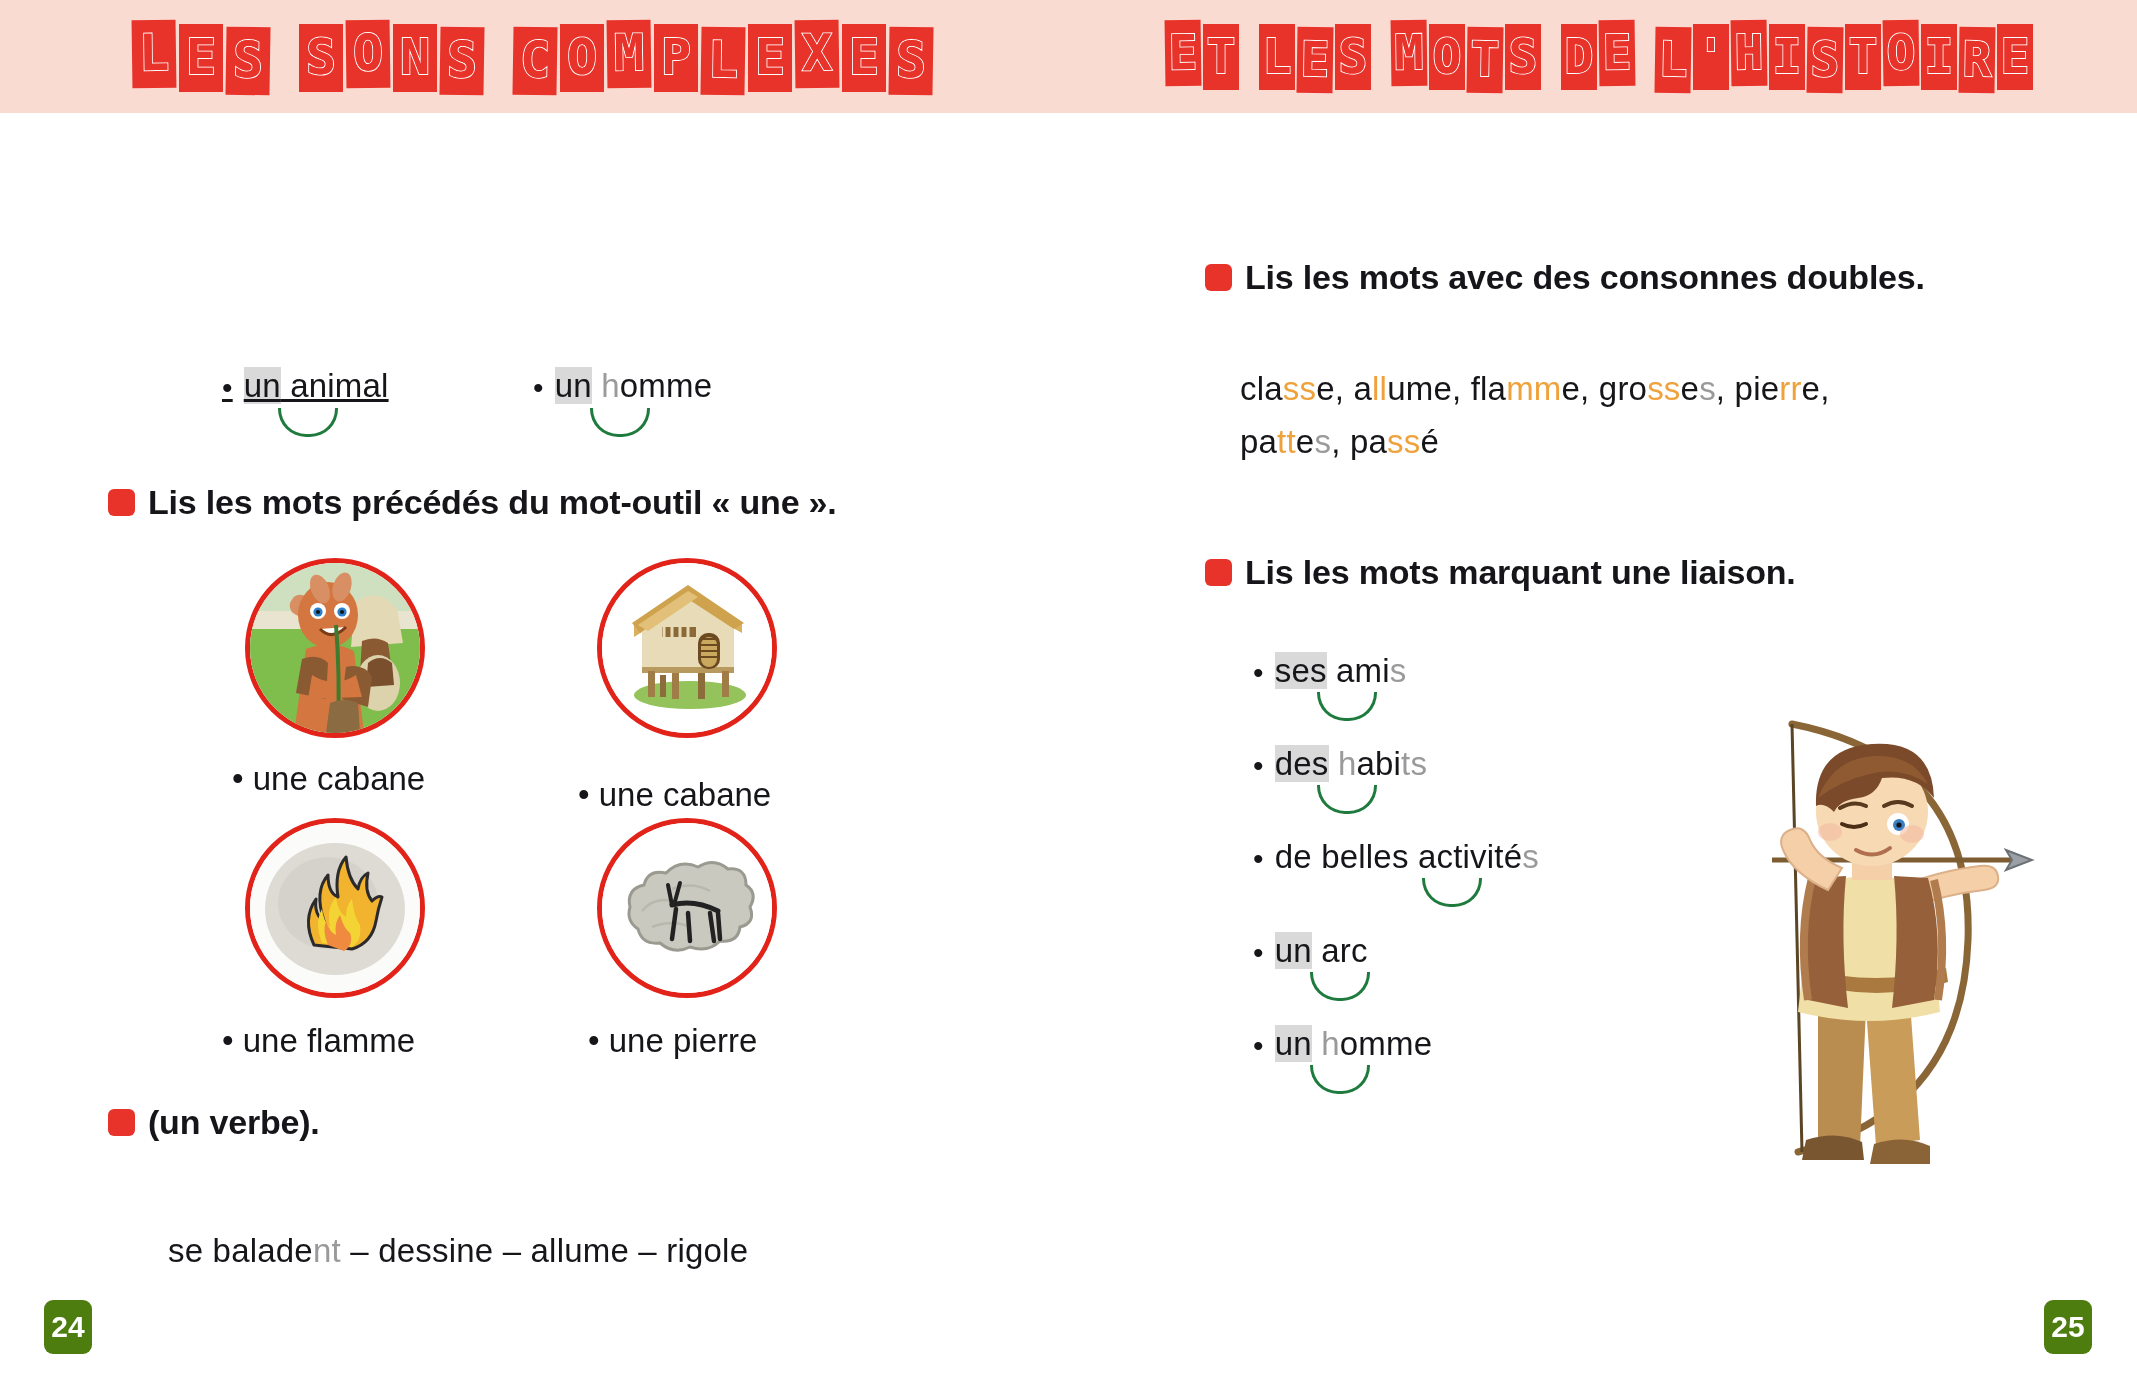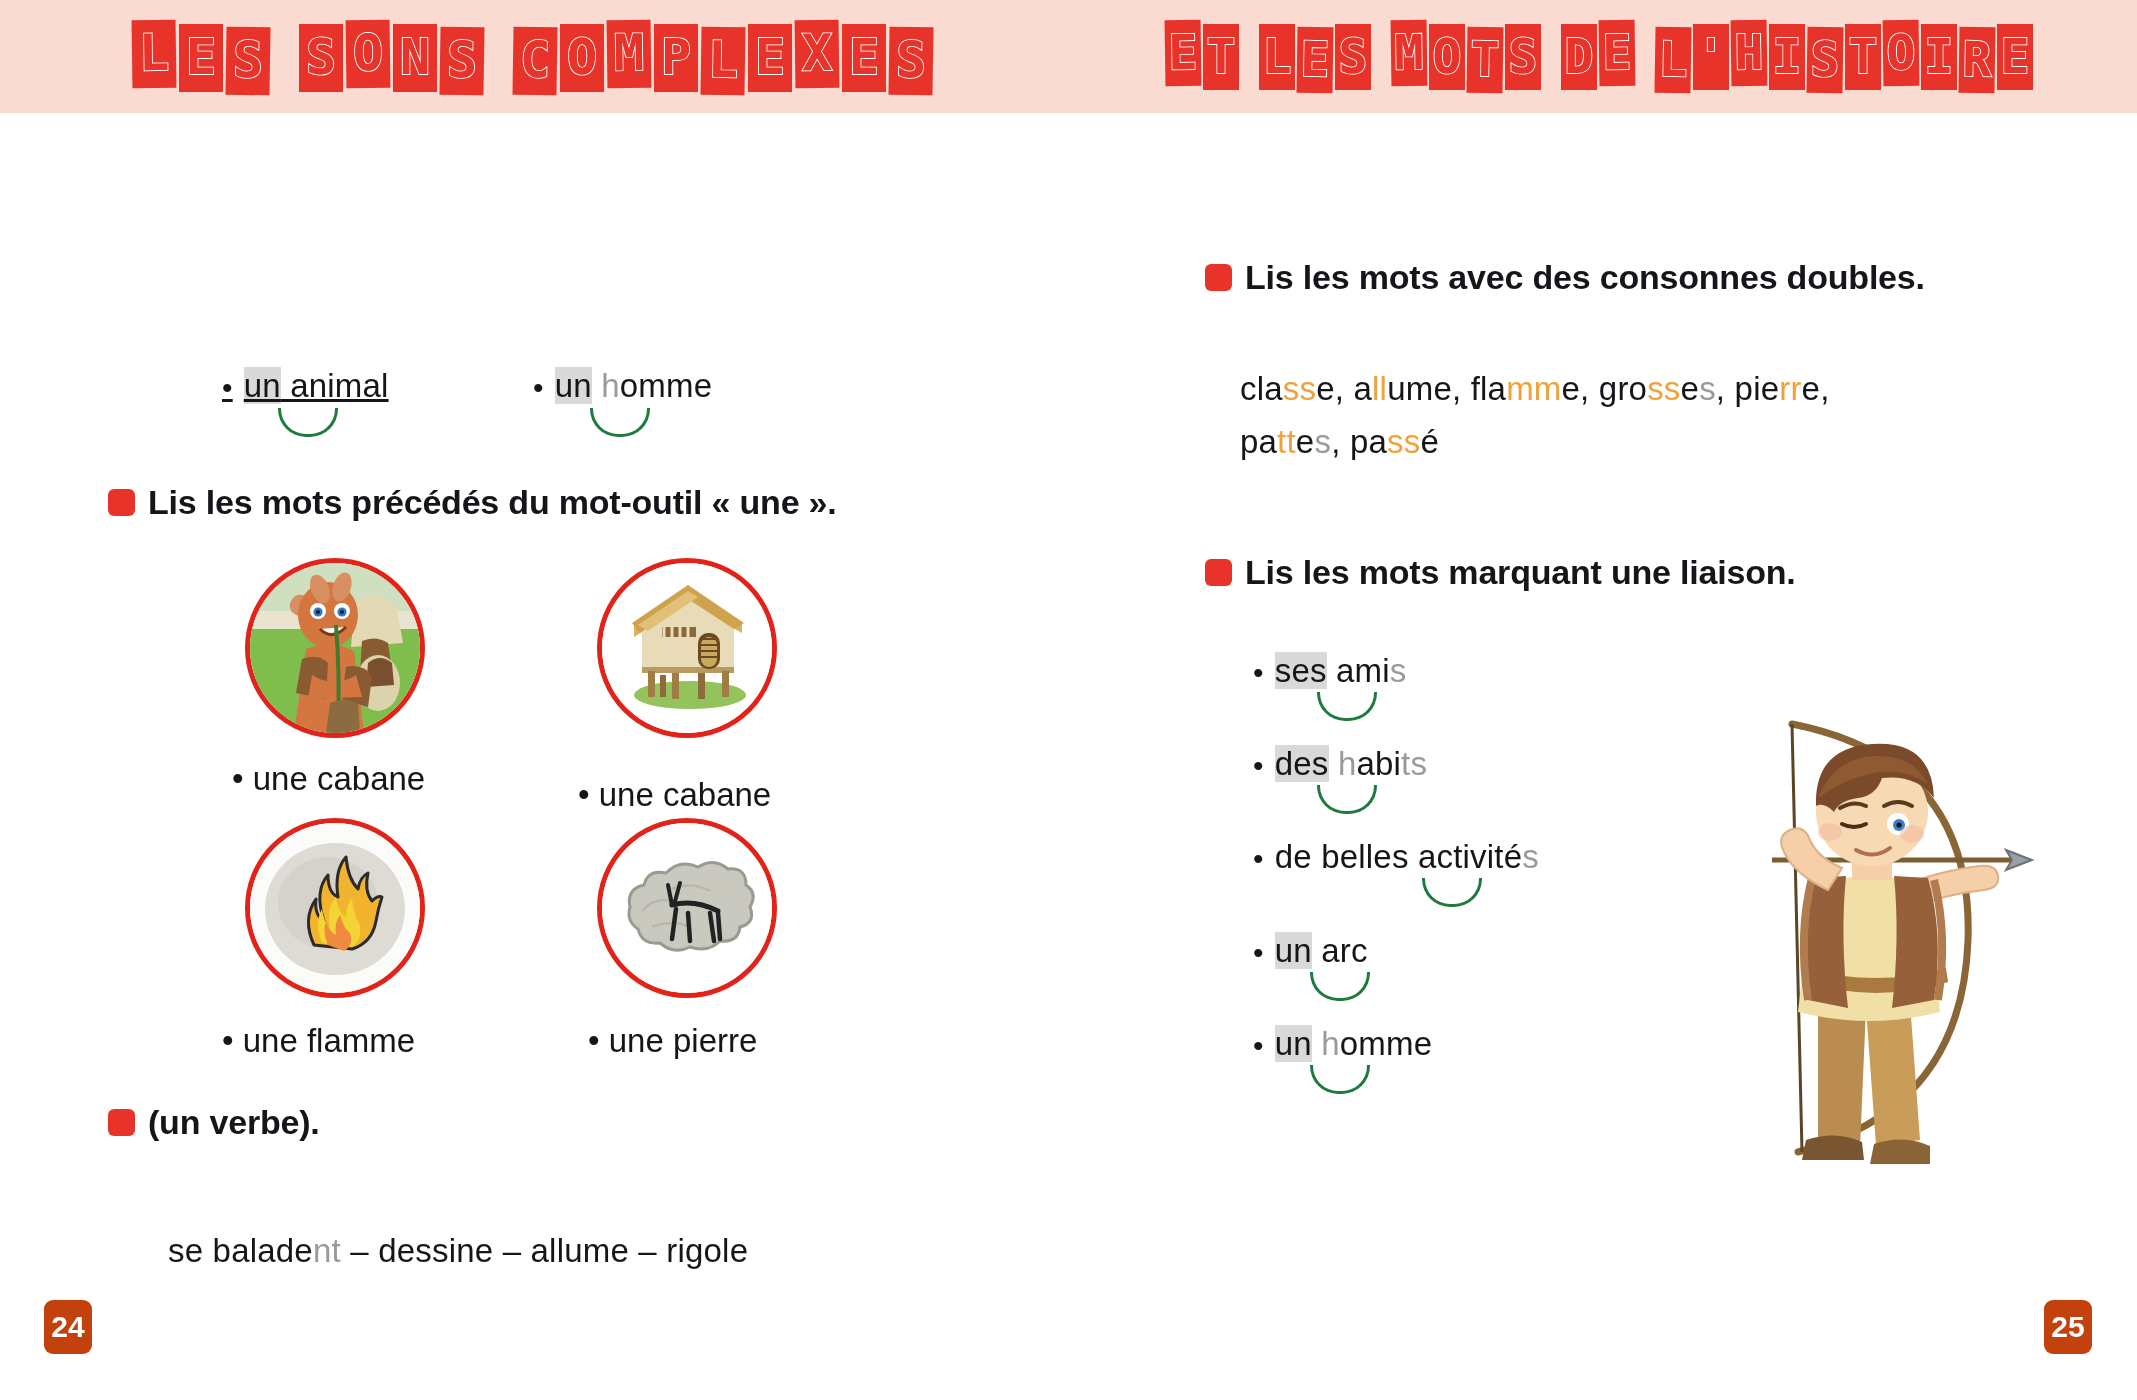--- a/index.html
+++ b/index.html
@@ -96,21 +96,21 @@
     border:5px solid #e2231a;overflow:hidden;background:#ffffff;
   }
   .pic svg{display:block;width:100%;height:100%;}
   .caption{
     position:absolute;font-size:33px;color:#16161a;white-space:nowrap;
   }
 
   
   .pagenum{
     position:absolute;width:48px;height:54px;border-radius:9px;
-    background:#c2410c;color:#fff;font-size:30px;font-weight:bold;
+    background:#4d7c0f;color:#fff;font-size:30px;font-weight:bold;
     display:flex;align-items:center;justify-content:center;
   }
   .archer{position:absolute;}
 </style>
 </head>
 <body>
 
 <div class="page">
 
   <div class="header-band"></div>

